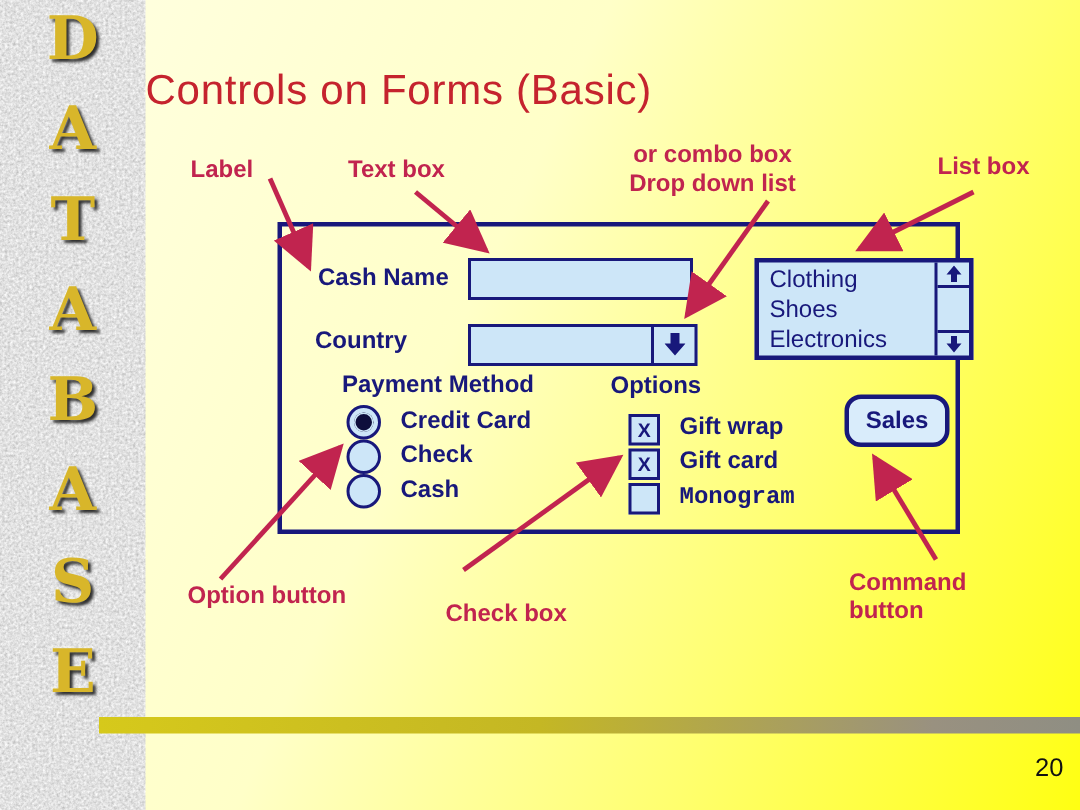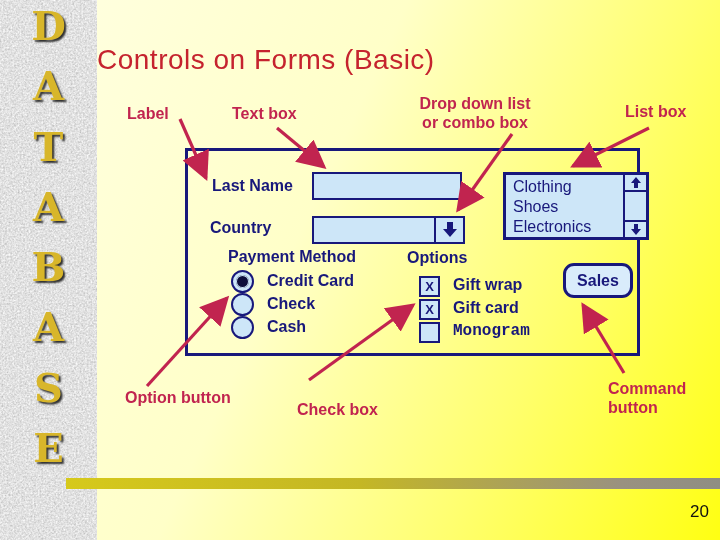--- a/index.html
+++ b/index.html
@@ -83,34 +83,34 @@
     <span>A</span>
     <span>S</span>
     <span>E</span>
   </div>
 
   <div class="ttl">Controls on Forms (Basic)</div>
 
   <div class="anno" style="left:127px;top:104px;">Label</div>
   <div class="anno" style="left:232px;top:104px;">Text box</div>
   <div class="anno" style="left:400px;top:94px;width:150px;text-align:center;">
+    <div>or combo box</div>
     <div>Drop down list</div>
-    <div>or combo box</div>
   </div>
   <div class="anno" style="left:625px;top:102px;">List box</div>
   <div class="anno" style="left:125px;top:388px;">Option button</div>
   <div class="anno" style="left:297px;top:400px;">Check box</div>
-  <div class="anno" style="left:608px;top:379px;">
+  <div class="anno" style="left:566px;top:379px;">
     <div>Command</div>
     <div>button</div>
   </div>
 
   <div id="formbox"></div>
 
-  <div class="nlabel" style="left:212px;top:177px;">Last Name</div>
+  <div class="nlabel" style="left:212px;top:177px;">Cash Name</div>
   <div class="field" style="left:312px;top:172px;width:150px;height:28px;"></div>
 
   <div class="nlabel" style="left:210px;top:219px;">Country</div>
   <div class="field" style="left:312px;top:216px;width:153px;height:28px;">
     <div id="combo-btn">
       <svg width="14" height="16" viewBox="0 0 14 16">
         <polygon points="4,0 10,0 10,7 14,7 7,15 0,7 4,7" fill="#18187B"></polygon>
       </svg>
     </div>
   </div>

